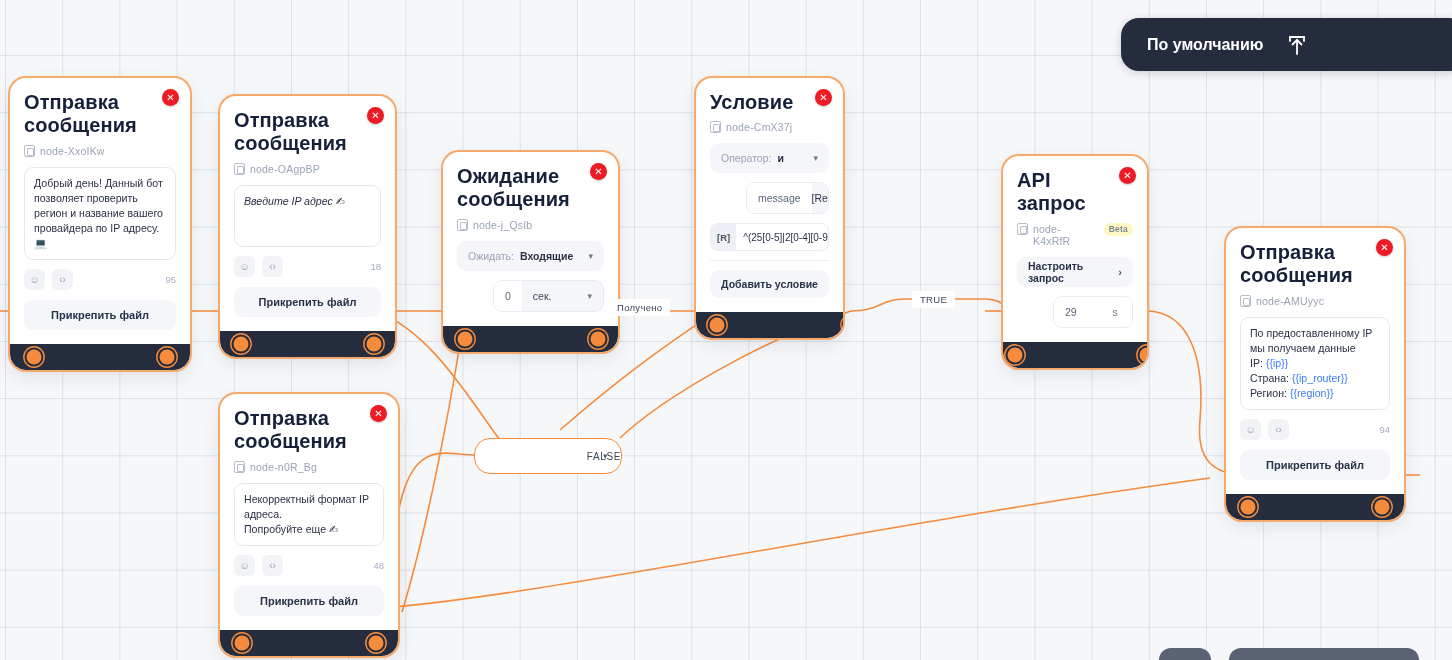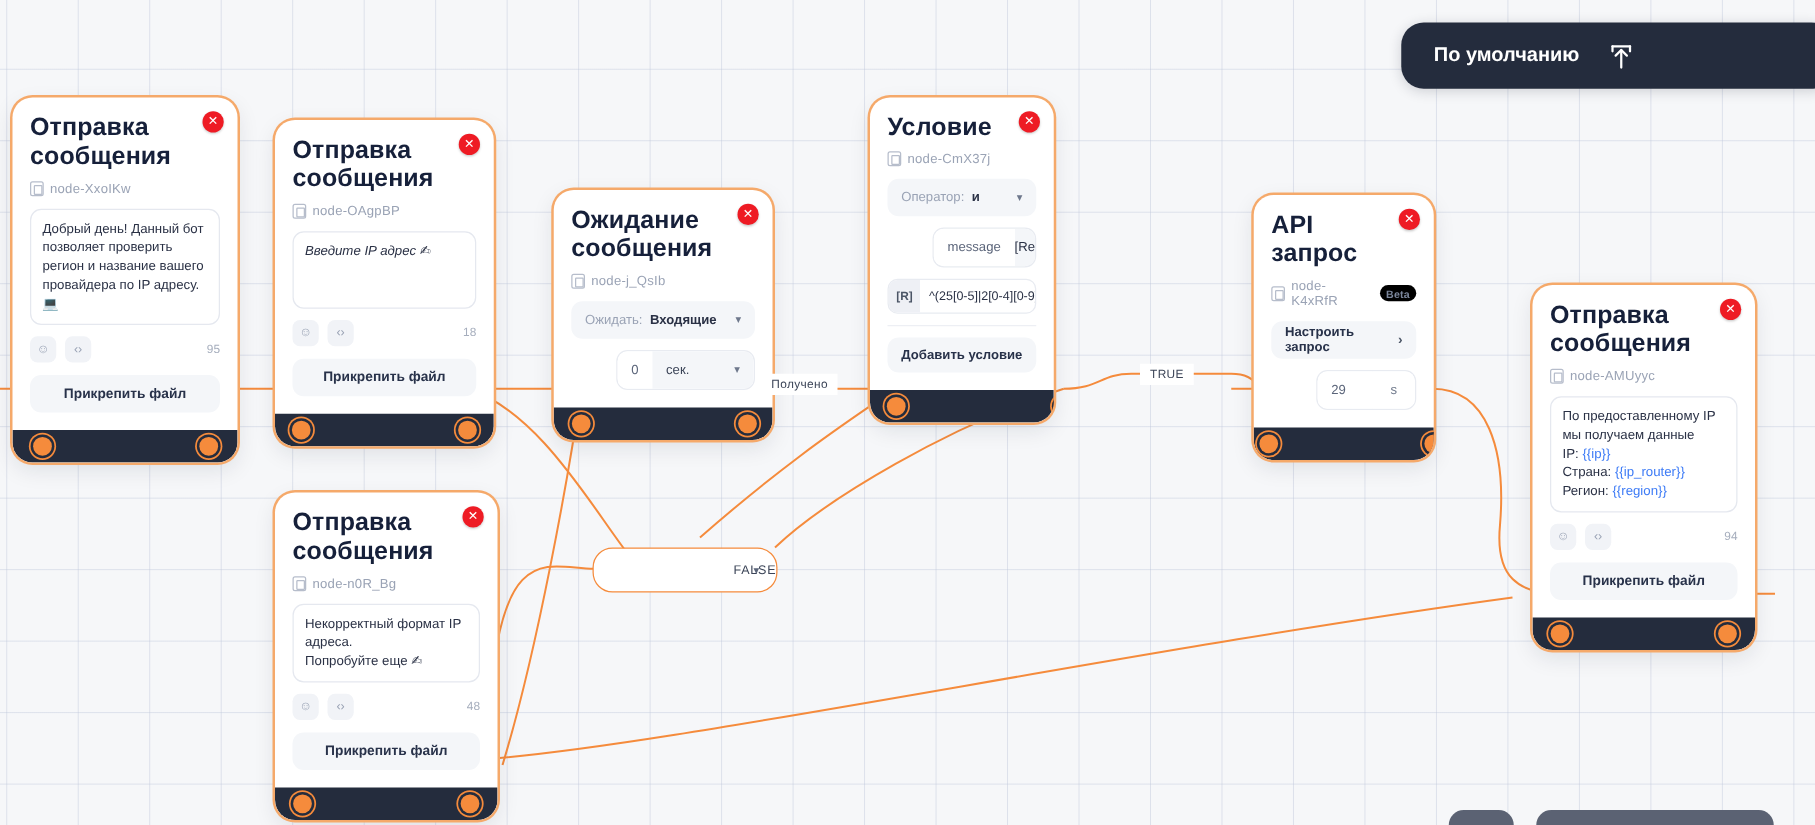--- a/index.html
+++ b/index.html
@@ -27,27 +27,27 @@
     box-shadow:0 1px 3px rgba(22,28,45,.10),0 6px 18px rgba(22,28,45,.07);
     overflow:hidden;
   }
   .node.sel{box-shadow:0 0 0 2px #f5a96a,0 6px 18px rgba(22,28,45,.10);}
   .node-body{padding:13px 14px 14px 14px;}
   .node-title{
     font-size:20px;font-weight:700;color:#16203a;line-height:1.17;
     letter-spacing:.1px;padding-right:26px;
   }
   .node-id{
-    display:flex;align-items:center;gap:5px;
+    display:flex;align-items:flex-start;gap:5px;
     font-size:10.5px;color:#9aa3b5;margin-top:7px;letter-spacing:.2px;
   }
   .copy-ico{width:9px;height:10px;border:1.2px solid #b6bdcb;border-radius:2px;display:inline-block;position:relative;flex:0 0 auto;}
   .copy-ico:after{content:"";position:absolute;left:2px;top:2px;width:5px;height:6px;border:1.2px solid #b6bdcb;border-radius:1px;background:#fff;}
   .beta{
-    display:inline-block;margin-left:5px;background:#000000;color:#7b869b;
+    display:inline-block;margin-left:5px;background:#fef9c3;color:#7b869b;
     border-radius:8px;font-size:8.5px;padding:1.5px 5px;letter-spacing:.2px;font-weight:600;
   }
   .close-btn{
     position:absolute;top:11px;right:11px;width:17px;height:17px;border-radius:50%;
     background:#ee1b24;color:#fff;font-size:10px;font-weight:700;line-height:17px;
     text-align:center;cursor:pointer;box-shadow:0 1px 2px rgba(0,0,0,.22);
   }
   .close-btn:before{content:"\2715";}
   .footer{
     height:26px;background:#242c3d;position:relative;border-radius:0 0 16px 16px;

